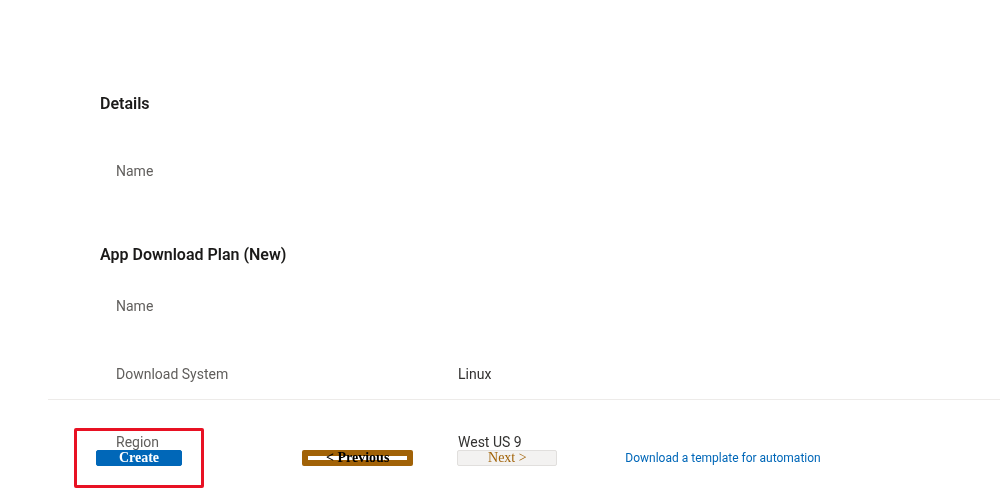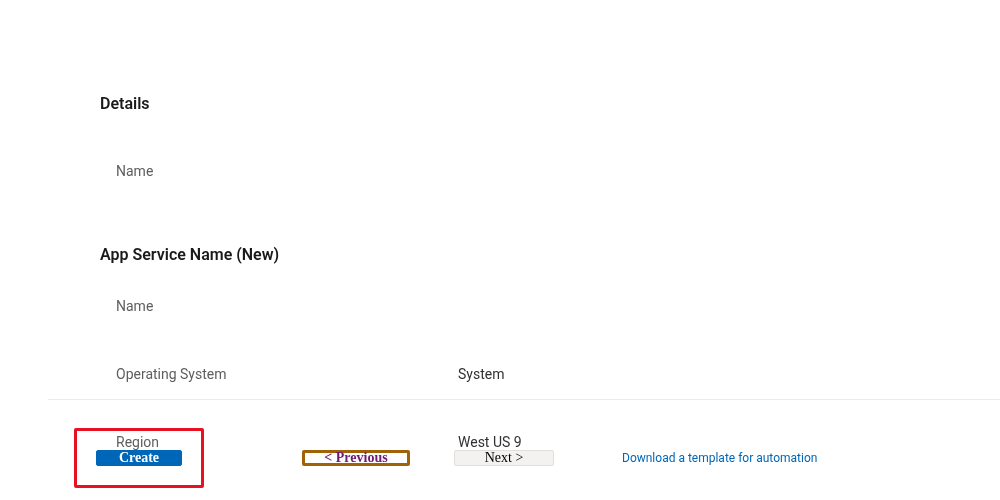--- a/index.html
+++ b/index.html
@@ -72,28 +72,28 @@
     }
     .btn-primary {
       background: #0067b8;
       color: #ffffff;
       border: 1px solid #0067b8;
       font-weight: 600;
       min-width: 86px;
     }
     .btn-secondary {
       background: #ffffff;
-      color: #701a75;
-      border: 3px solid #a16207;
+      color: #000000;
+      border: 6px solid #a16207;
       font-weight: 600;
       min-width: 108px;
     }
     .btn-disabled {
       background: #f3f2f1;
-      color: #000000;
+      color: #a16207;
       border: 1px solid #e1dfdd;
       font-weight: 400;
       cursor: default;
       min-width: 100px;
     }
     .link {
       color: #0067b8;
       font-size: 12px;
       text-decoration: none;
       cursor: pointer;
@@ -113,28 +113,28 @@
     <h3 class="section-heading">Details</h3>
 
     <div class="kv-row">
     </div>
     <div class="kv-row">
       <div class="kv-label">Name</div>
     </div>
   </div>
 
   <div class="section">
-    <h3 class="section-heading">App Service Name (New)</h3>
+    <h3 class="section-heading">App Download Plan (New)</h3>
 
     <div class="kv-row">
       <div class="kv-label">Name</div>
     </div>
     <div class="kv-row">
-      <div class="kv-label">Operating System</div>
-      <div class="kv-value">System</div>
+      <div class="kv-label">Download System</div>
+      <div class="kv-value">Linux</div>
     </div>
     <div class="kv-row">
       <div class="kv-label">Region</div>
       <div class="kv-value">West US 9</div>
     </div>
   </div>
 
 </div>
 
 <div class="footer">

